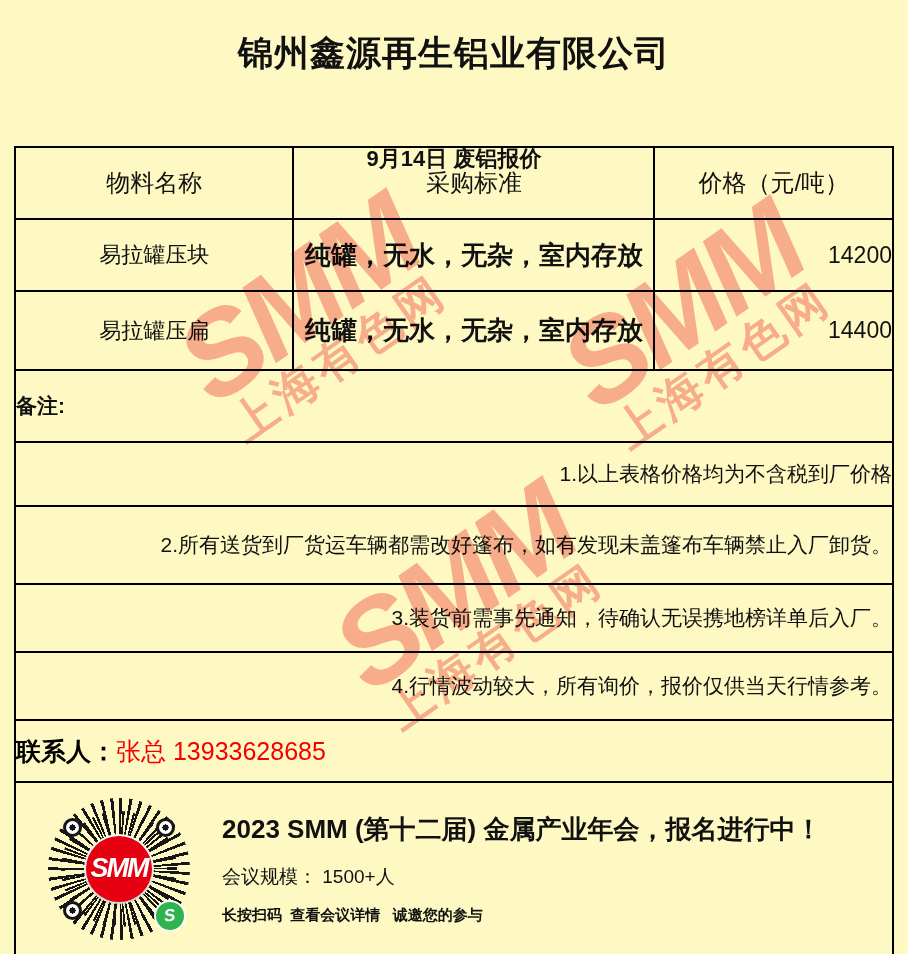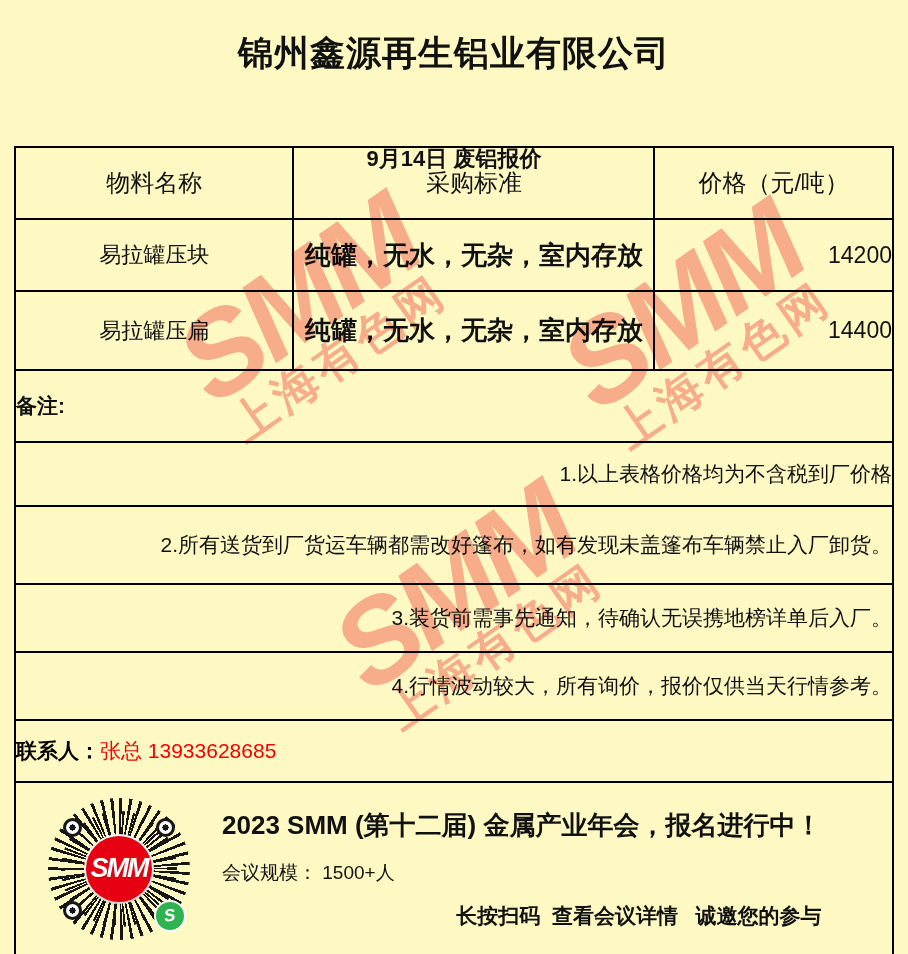--- a/index.html
+++ b/index.html
@@ -14,21 +14,21 @@
   table.main{position:absolute;left:14px;top:146px;width:880px;border-collapse:collapse;}
   table.main td,table.main th{border:2px solid #000;padding:0;background:transparent;}
   th.colhead{font-size:24px;font-weight:400;text-align:center;height:70px;}
   td.mat{font-size:22px;font-weight:400;text-align:center;}
   td.std{font-size:26px;font-weight:700;text-align:center;}
   td.price{font-size:23px;font-weight:400;text-align:right;}
   tr.r1 td{height:70px;} tr.r2 td{height:77px;}
   td.remark-label{height:70px;font-size:21px;font-weight:700;text-align:left;padding-left:9px;vertical-align:middle;}
   td.note{font-size:21px;font-weight:400;text-align:right;padding-left:9px;vertical-align:middle;}
   tr.n1 td{height:62px;} tr.n2 td{height:76px;} tr.n3 td{height:66px;padding-left:40px;} tr.n4 td{height:66px;padding-left:22px;}
-  td.contact-cell{height:60px;font-size:21px;text-align:left;padding-left:9px;vertical-align:middle;}
+  td.contact-cell{height:60px;font-size:25px;text-align:left;padding-left:9px;vertical-align:middle;}
   .contact-label{font-weight:700;color:#000;}
   .contact-value{font-weight:400;color:#f40000;}
 
   td.footer-cell{height:171px;vertical-align:middle;}
   .footer-flex{display:flex;align-items:center;padding-left:30px;}
 
   
   .qr{position:relative;width:146px;height:146px;flex:0 0 146px;}
   .qr-ring{position:absolute;inset:2px;border-radius:50%;
     background:repeating-conic-gradient(#161616 0deg 2.6deg,transparent 2.6deg 8.4deg);}
@@ -43,21 +43,21 @@
   .eye{position:absolute;width:13px;height:13px;border:3px solid #161616;border-radius:50%;
     background:radial-gradient(circle at 50% 50%, #161616 0 3px, #fff 3.2px);}
   .eye.tl{left:17px;top:22px;} .eye.tr{right:17px;top:22px;} .eye.bl{left:17px;bottom:22px;}
   .wechat-badge{position:absolute;right:6px;bottom:10px;width:28px;height:28px;border-radius:50%;
     background:#2fb350;border:2px solid #fff;display:flex;align-items:center;justify-content:center;}
   .wechat-badge span{color:#fff;font-weight:900;font-size:17px;font-style:italic;transform:rotate(-8deg);}
 
   .footer-text{margin-left:30px;display:flex;flex-direction:column;}
   .conf-title{font-size:26px;font-weight:800;white-space:pre;}
   .conf-scale{font-size:19px;font-weight:400;margin-top:17px;white-space:pre;}
-  .conf-cta{font-size:21px;font-weight:800;margin-top:16px;white-space:pre;text-align:right;}
+  .conf-cta{font-size:15px;font-weight:800;margin-top:16px;white-space:pre;}
 
   
   .wm{position:absolute;transform:translate(-50%,-50%) rotate(-35deg);
     text-align:center;color:#ef3038;opacity:.38;mix-blend-mode:multiply;
     pointer-events:none;z-index:5;white-space:nowrap;}
   .wm .l1{font-size:118px;font-weight:900;font-style:italic;letter-spacing:-5px;line-height:.8;}
   .wm .l2{font-size:45px;font-weight:800;letter-spacing:5px;line-height:1.15;}
   .wm1{left:312px;top:320px;} .wm2{left:696px;top:327px;} .wm3{left:468px;top:608px;}
 </style>
 </head>

